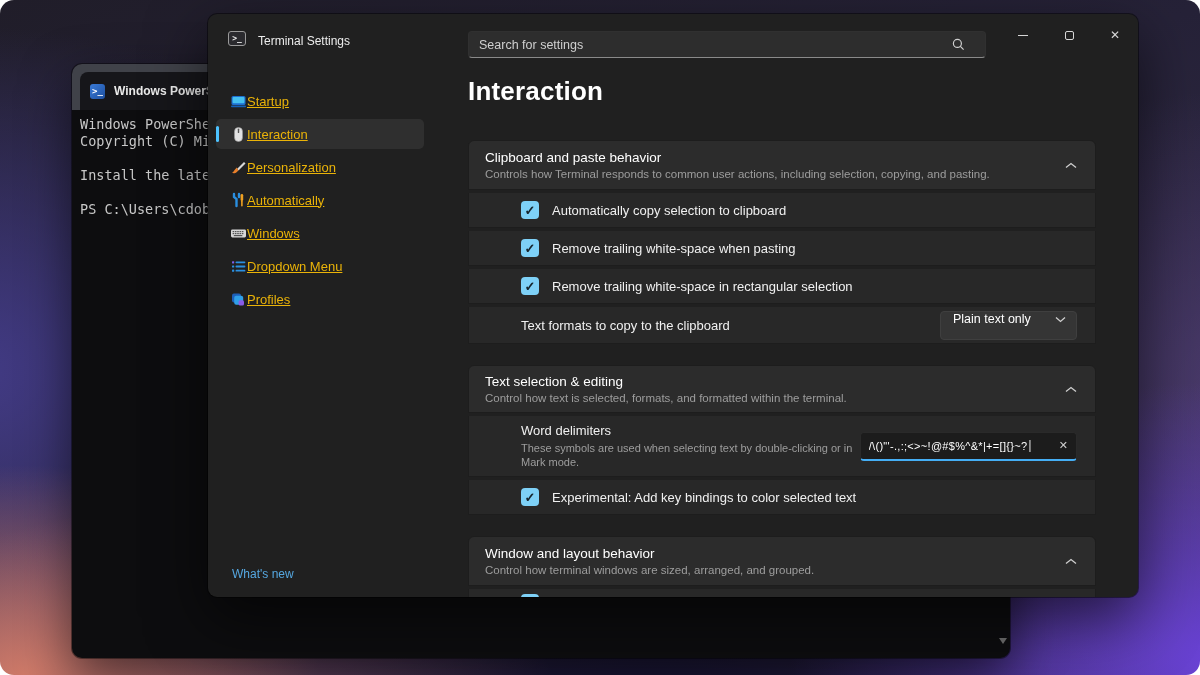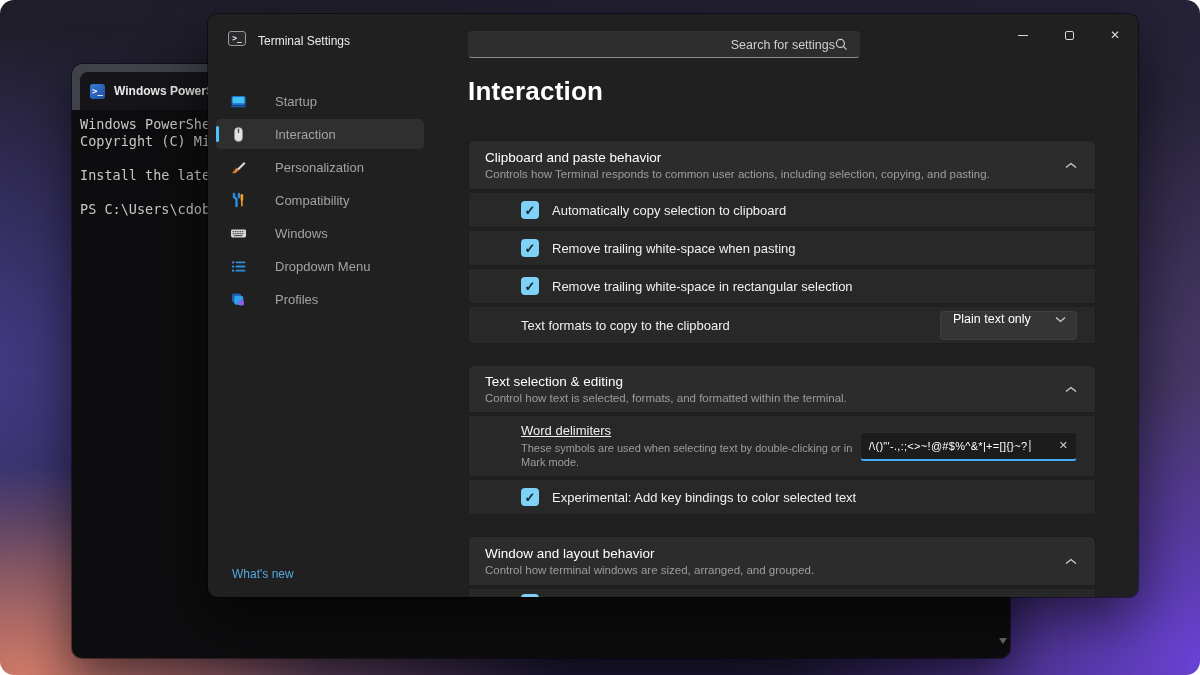--- a/index.html
+++ b/index.html
@@ -50,39 +50,39 @@
   }
 
   
   .titlebar { position:absolute; top:0; left:0; right:0; height:58px; }
   .app-icon { position:absolute; left:20px; top:17px; width:18px; height:15px;
     background:#2a2a2e; border:1px solid #9a9a9a; border-radius:3px;
     color:#f0f0f0; font-size:8px; font-weight:bold; line-height:13px; text-align:center;
     font-family:"DejaVu Sans Mono", monospace; letter-spacing:0; }
   .app-title { position:absolute; left:50px; top:20px; font-size:12px; color:#ececec; }
   .search-box {
-    position:absolute; left:260px; top:17px; width:392px; height:27px;
+    position:absolute; left:260px; top:17px; width:518px; height:27px;
     background:#2d2d2d; border-radius:4px; border:1px solid #303030;
     border-bottom:1px solid #8a8a8a;
-    display:flex; align-items:center; padding:0 11px 0 10px;text-align:right;
+    display:flex; align-items:center; padding:0 20px 0 10px;
   }
   .search-placeholder { flex:1; color:#cfcfcf; font-size:12.5px; }
   .search-icon svg { display:block; }
   .win-controls { position:absolute; right:0; top:0; height:42px; display:flex; }
   .win-btn { width:46px; height:42px; display:flex; align-items:center; justify-content:center; }
   .glyph-min { width:10px; border-top:1px solid #d6d6d6; }
   .glyph-max { width:9px; height:9px; border:1px solid #d6d6d6; border-radius:2px; }
   .glyph-close { color:#d6d6d6; font-size:12px; line-height:1; }
 
   
   .sidebar { position:absolute; left:8px; top:72px; width:208px; }
   .nav-item {
     position:relative; height:30px; margin-bottom:3px; border-radius:5px;
-    display:flex; align-items:center; gap:28px; padding-left:14px;
-    color:#a3a3a3; font-size:13px;
+    display:flex; align-items:center; gap:0; padding-left:14px;
+    color:#eab308; font-size:13px;text-decoration:underline;
   }
   .nav-item.selected { background:#2f2f2f; }
   .nav-item.selected::before {
     content:""; position:absolute; left:0; top:7px; width:3px; height:16px;
     border-radius:2px; background:#4cc2ff;
   }
   .nav-icon { width:17px; height:17px; flex:0 0 17px; display:flex; align-items:center; justify-content:center; }
   .nav-icon svg { display:block; }
   .whats-new { position:absolute; left:24px; top:553px; font-size:12px; color:#55a7e0; }
 
@@ -111,21 +111,21 @@
     color:#15242c; font-size:13px; font-weight:bold; line-height:1;
   }
   .row-label { color:#f0f0f0; font-size:13px; }
   .row-dropdown { height:37px; justify-content:space-between; }
   .dropdown-btn {
     min-width:137px; height:29px; background:#353535; border:1px solid #3f3f3f;
     border-radius:4px; display:flex; align-items:flex-start; justify-content:space-between;
     padding:0 10px 0 12px; color:#fff; font-size:12.5px; gap:14px;
   }
   .row-input { height:61px; justify-content:space-between; align-items:center; }
-  .setting-text .row-label { display:block;text-decoration:underline; }
+  .setting-text .row-label { display:block; }
   .setting-desc { color:#9d9d9d; font-size:11px; line-height:14px; margin-top:3px; max-width:340px; }
   .delim-input {
     width:218px; height:29px; background:#1c1c1c; border:1px solid #2a2a2a;
     border-bottom:2px solid #45aef5; border-radius:4px;
     display:flex; align-items:center; padding:0 8px 0 8px; gap:6px;
   }
   .delim-value { flex:1; color:#fff; font-size:11px; white-space:nowrap; overflow:hidden; letter-spacing:.3px; }
   .clear-x { color:#cfcfcf; font-size:11px; line-height:1; }
   .row-clipped { height:15px; overflow:hidden; align-items:flex-start; padding-top:5px; }
 </style>
@@ -204,21 +204,21 @@
       </div>
       <div class="nav-item">
         <span class="nav-icon">
           <svg width="17" height="17" viewBox="0 0 17 17">
               <path d="M4 2 L4 5 L6.5 7 L6.5 14" fill="none" stroke="#2a8fe0" stroke-width="2.4" stroke-linecap="round"></path>
               <path d="M9 2 L9 5" stroke="#2a8fe0" stroke-width="2.4" stroke-linecap="round"></path>
               <rect x="10.6" y="2" width="2.6" height="7" rx="1.3" fill="#efa021"></rect>
               <rect x="11.1" y="8.5" width="1.6" height="6" rx="0.8" fill="#efa021"></rect>
             </svg>
         </span>
-        <span class="nav-label">Compatibility</span>
+        <span class="nav-label">Automatically</span>
       </div>
       <div class="nav-item">
         <span class="nav-icon">
           <svg width="17" height="17" viewBox="0 0 17 17">
               <rect x="1" y="4.5" width="15" height="8" rx="1.4" fill="#d8d8d8"></rect>
               <g fill="#555">
                 <rect x="2.6" y="6" width="1.6" height="1.2"></rect>
                 <rect x="4.9" y="6" width="1.6" height="1.2"></rect>
                 <rect x="7.2" y="6" width="1.6" height="1.2"></rect>
                 <rect x="9.5" y="6" width="1.6" height="1.2"></rect>

